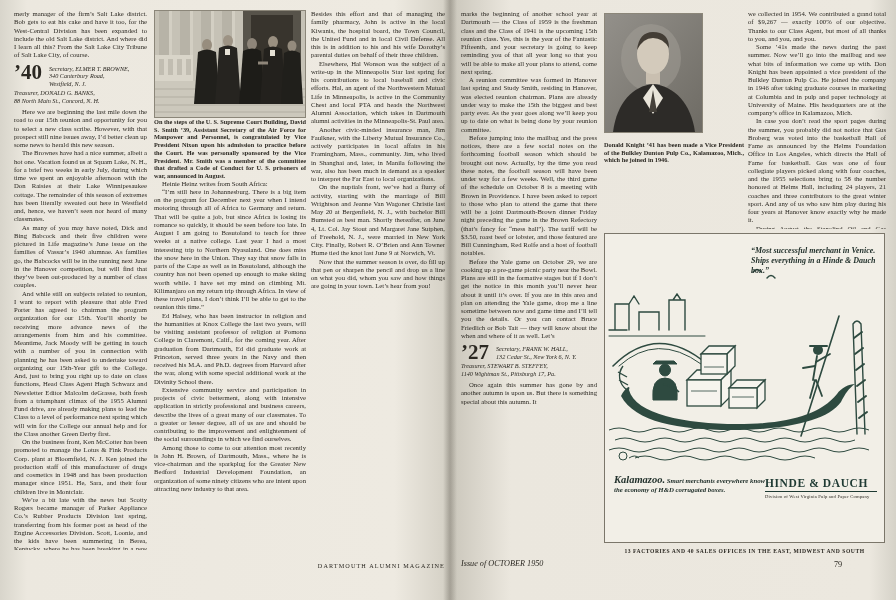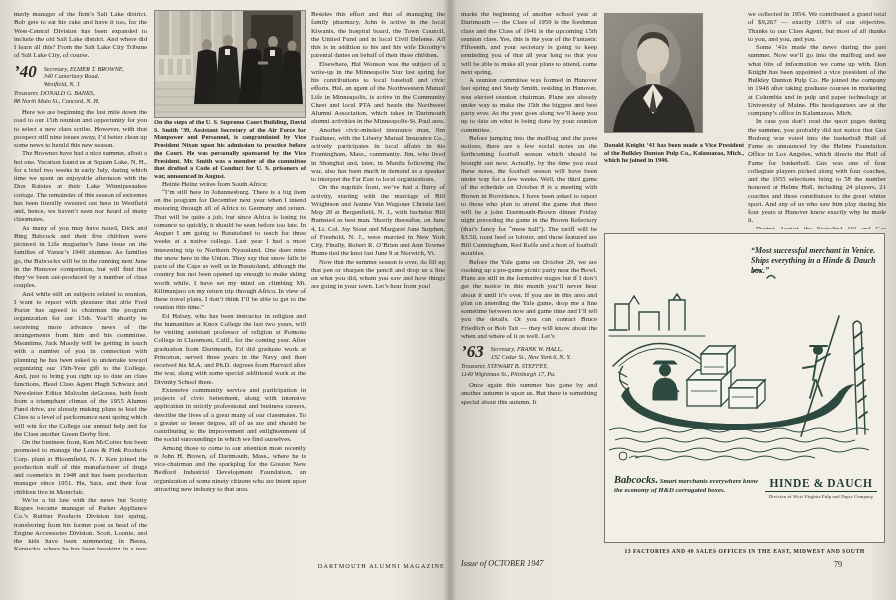--- a/index.html
+++ b/index.html
@@ -10,34 +10,34 @@
   }
   .gutter{position:absolute;left:443px;top:0;width:14px;height:600px;
     background:linear-gradient(90deg,rgba(60,55,45,0) 0%,rgba(60,55,45,.28) 50%,rgba(60,55,45,0) 100%);}
   .col{position:absolute;font-size:6.7px;line-height:8.25px;text-align:justify;overflow:hidden;
     -webkit-hyphens:auto;hyphens:auto;}
   .col p{margin:0;}
   p.ind{text-indent:8px;}
   p.noind{text-indent:0;}
   .caption{font-weight:bold;font-size:6.3px;line-height:7.7px;margin:3px 0 5px 0;}
   .classhead{display:flex;align-items:flex-start;margin:5px 0 1px 0;}
-  .yr{font-size:17px;font-weight:bold;line-height:14px;margin-right:7px;white-space:nowrap;font-style:italic;}
+  .yr{font-size:21px;font-weight:bold;line-height:14px;margin-right:7px;white-space:nowrap;}
   .officers div,.treas div{font-style:italic;font-size:6.2px;line-height:7.5px;text-align:left;}
   .treas{margin:2px 0 4px 0;}
   .photo{display:block;border:1px solid #8b8679;background:#bbb;}
   .photo svg{display:block;}
   
   .ad{position:absolute;left:604px;top:233px;width:279px;height:308px;border:1px solid #7b766a;background:#f2efe7;}
   .ad-bubble{position:absolute;right:5px;top:12px;width:128px;font-weight:bold;font-style:italic;
     font-size:8px;line-height:10px;text-align:left;color:#22312c;}
   .ad-art{position:absolute;left:0;top:4px;}
   .ad-tagline{position:absolute;left:9px;top:242px;width:152px;font-size:6.8px;line-height:8.6px;
     font-weight:bold;font-style:italic;color:#22312c;text-align:left;}
   .ad-tagline .nat{font-size:10.5px;}
-  .ad-brand{position:absolute;right:7px;top:243px;width:112px;text-align:center;}
+  .ad-brand{position:absolute;right:7px;top:243px;width:112px;text-align:left;}
   .ad-brand .brand{font-size:11.5px;font-weight:bold;letter-spacing:.6px;color:#1f3a33;white-space:nowrap;}
   .ad-brand .division{font-size:4.6px;letter-spacing:.2px;margin-top:2px;border-top:1px solid #1f3a33;padding-top:1.5px;color:#2b2822;}
   .ad-sales{position:absolute;left:604px;top:548px;width:281px;text-align:center;
     font-size:5.6px;letter-spacing:.55px;font-weight:bold;color:#2b2822;}
   
   .folio{position:absolute;top:560px;font-size:8.2px;}
   #pg78{left:86px;margin-top:41px;} #pg79{left:834px;}
   #mag{position:absolute;top:562px;left:285px;width:160px;text-align:right;font-size:6.2px;letter-spacing:1.1px;}
   #issue{position:absolute;top:559px;left:461px;font-style:italic;font-size:8.2px;}
 </style>
@@ -129,21 +129,21 @@
     <p class="ind">On the nuptials front, we’ve had a flurry of activity, starting with the marriage of Bill Wrightson and Jeanne Van Wagoner Christie last May 20 at Bergenfield, N. J., with bachelor Bill Bumsted as best man. Shortly thereafter, on June 4, Lt. Col. Jay Stout and Margaret Jane Sutphen, of Freehold, N. J., were married in New York City. Finally, Robert R. O’Brien and Ann Towner Hume tied the knot last June 9 at Norwich, Vt.</p>
     <p class="ind">Now that the summer season is over, do fill up that pen or sharpen the pencil and drop us a line on what you did, whom you saw and how things are going in your town. Let’s hear from you!</p>
   </div>
 
   <div class="col" id="r-col1" style="left:461px;top:10px;width:136px;height:540px;">
     <p class="noind">marks the beginning of another school year at Dartmouth — the Class of 1959 is the freshman class and the Class of 1941 is the upcoming 15th reunion class. Yes, this is the year of the Fantastic Fifteenth, and your secretary is going to keep reminding you of that all year long so that you will be able to make all your plans to attend, come next spring.</p>
     <p class="ind">A reunion committee was formed in Hanover last spring and Study Smith, residing in Hanover, was elected reunion chairman. Plans are already under way to make the 15th the biggest and best party ever. As the year goes along we’ll keep you up to date on what is being done by your reunion committee.</p>
     <p class="ind">Before jumping into the mailbag and the press notices, there are a few social notes on the forthcoming football season which should be brought out now. Actually, by the time you read these notes, the football season will have been under way for a few weeks. Well, the third game of the schedule on October 8 is a meeting with Brown in Providence. I have been asked to report to those who plan to attend the game that there will be a joint Dartmouth-Brown dinner Friday night preceding the game in the Brown Refectory (that’s fancy for “mess hall”). The tariff will be $3.50, roast beef or lobster, and those featured are Bill Cunningham, Red Rolfe and a host of football notables.</p>
     <p class="ind">Before the Yale game on October 29, we are cooking up a pre-game picnic party near the Bowl. Plans are still in the formative stages but if I don’t get the notice in this month you’ll never hear about it until it’s over. If you are in this area and plan on attending the Yale game, drop me a line sometime between now and game time and I’ll tell you the details. Or you can contact Bruce Friedlich or Bob Tait — they will know about the when and where of it as well. Let’s</p>
     <div class="classhead">
-      <span class="yr">’63</span>
+      <span class="yr">’27</span>
       <div class="officers">
         <div>Secretary, FRANK W. HALL,</div>
         <div>132 Cedar St., New York 6, N. Y.</div>
       </div>
     </div>
     <div class="treas">
       <div>Treasurer, STEWART B. STEFFEY,</div>
       <div>1140 Wightman St., Pittsburgh 17, Pa.</div>
     </div>
     <p class="ind">Once again this summer has gone by and another autumn is upon us. But there is something special about this autumn. It</p>
@@ -223,27 +223,27 @@
         <path d="M211,124 l14,-8 M210,128 l-12,2"></path>
         <path d="M234,78 L196,198" stroke-width="1.6"></path>
       </g>
       <g stroke="#2e4a40" fill="none" stroke-width="1">
         <circle cx="18" cy="218" r="4"></circle>
           <path d="M24,220 q6,-4 10,0"></path>
       </g>
     </svg>
     <div class="ad-bubble">“Most successful merchant in Venice. Ships everything in a Hinde &amp; Dauch box.”</div>
     <div class="ad-tagline">
-      <span class="nat">Babcocks.</span>
+      <span class="nat">Kalamazoo.</span>
       <span>Smart merchants everywhere know the economy of H&amp;D corrugated boxes.</span>
     </div>
     <div class="ad-brand">
       <div class="brand">HINDE &amp; DAUCH</div>
       <div class="division">Division of West Virginia Pulp and Paper Company</div>
     </div>
   </div>
   <div class="ad-sales">13 FACTORIES AND 40 SALES OFFICES IN THE EAST, MIDWEST AND SOUTH</div>
 
   <div class="folio" id="pg78">78</div>
   <div id="mag">DARTMOUTH ALUMNI MAGAZINE</div>
-  <div id="issue">Issue of OCTOBER 1947</div>
+  <div id="issue">Issue of OCTOBER 1950</div>
   <div class="folio" id="pg79">79</div>
 </div>
 
 </body></html>

